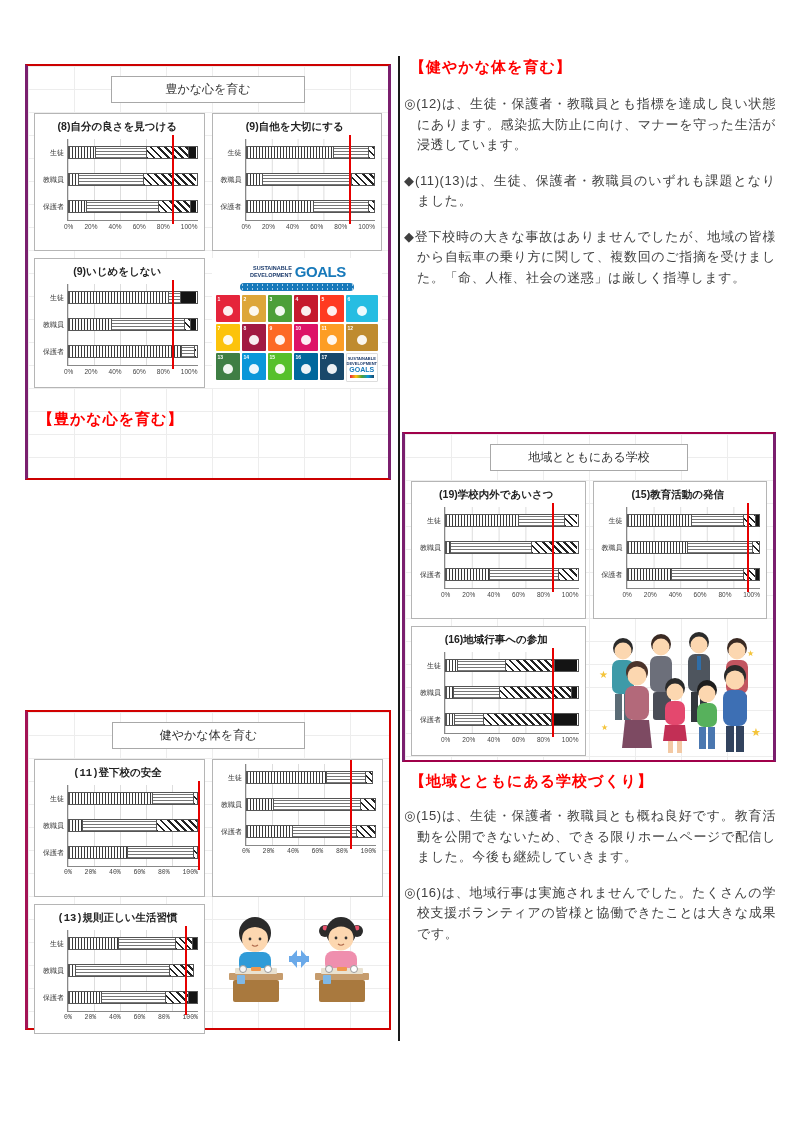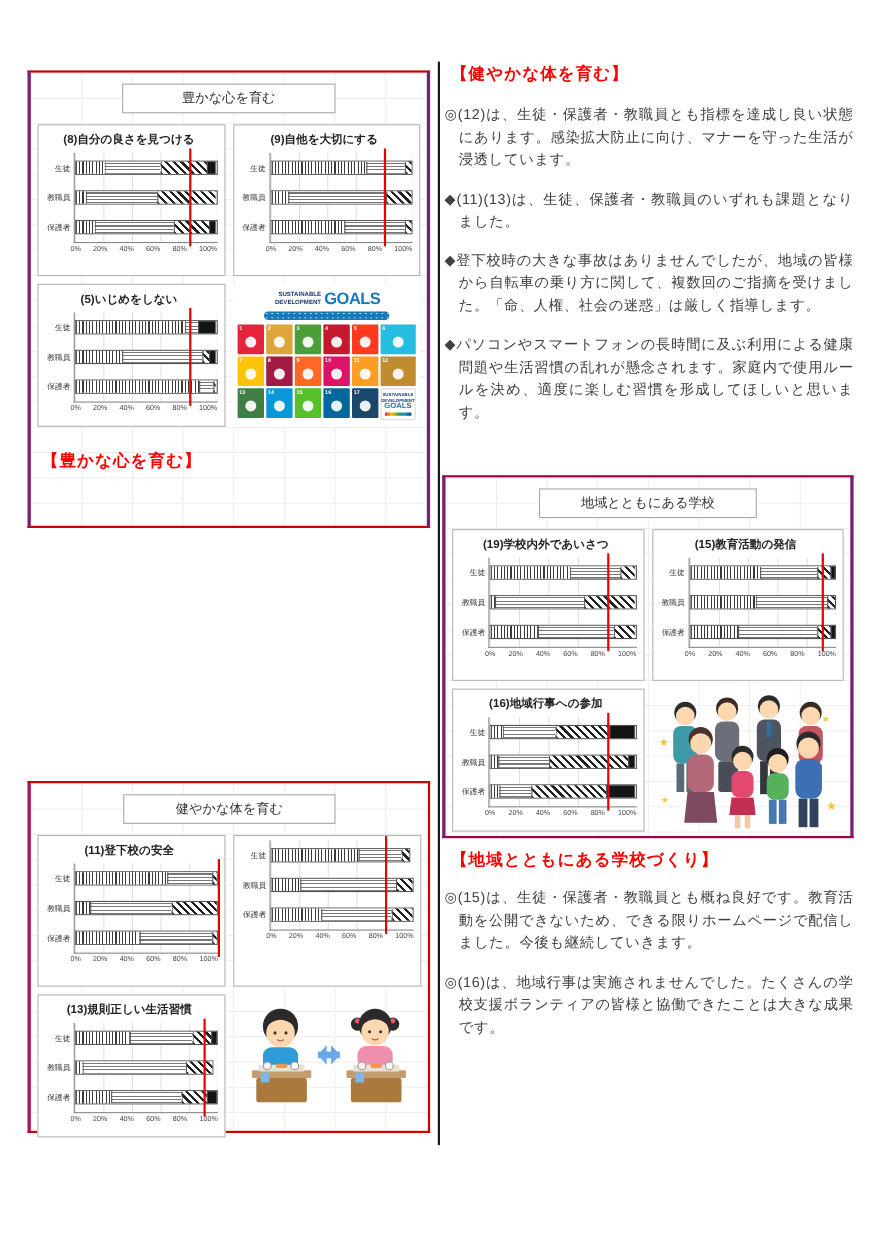--- a/index.html
+++ b/index.html
@@ -13,21 +13,21 @@
   .red-head{position:absolute;color:#f00;font-weight:bold;font-size:15px;letter-spacing:1px;}
   .paras{position:absolute;font-size:13px;line-height:1.58;text-align:justify;letter-spacing:0.6px;color:#404040;}
   .paras p{margin:0 0 15px 0;text-indent:-1em;padding-left:1em;}
 
   
   .cbox{position:absolute;background:
         linear-gradient(#ededed 1px,transparent 1px),
         linear-gradient(90deg,#ededed 1px,transparent 1px);
         background-size:46px 23px;background-color:#fff;padding:6px;box-sizing:border-box;}
   .cbox.b1{border:2px solid #c00;border-left:3px solid #7a1f6e;border-right:3px solid #7a1f6e;}
-  .cbox.b2{border:2px solid #d10000;border-left:3px solid #a31355;}
+  .cbox.b2{border:2px solid #d10000;border-left:3px solid #a31355;font-family:Liberation Mono, monospace;}
   .cbox.b3{border:2px solid #a0004a;border-left:3px solid #7a1f6e;border-right:3px solid #7a1f6e;}
   .titlebar{width:55%;margin:4px auto 10px;border:1px solid #a8a8a8;background:#fff;
             font-size:12px;text-align:center;padding:4px 0;color:#333;}
   .cgrid{display:grid;grid-template-columns:1fr 1fr;gap:7px;}
 
   
   .chart{border:1px solid #b5b5b5;background:#fff;box-sizing:border-box;padding:4px 6px 2px 2px;height:138px;}
   .chart.short{height:130px;}
   .ctitle{font-size:10.5px;font-weight:bold;text-align:center;color:#222;margin:2px 0 5px;}
   .plotwrap{display:flex;height:82px;}
@@ -142,21 +142,21 @@
           <div class="xticks">
             <span>0%</span>
             <span>20%</span>
             <span>40%</span>
             <span>60%</span>
             <span>80%</span>
             <span>100%</span>
           </div>
         </div>
       <div class="chart short">
-          <div class="ctitle">(5)いじめをしない</div>
+          <div class="ctitle">(9)いじめをしない</div>
           <div class="plotwrap">
             <div class="labcol">
               <span>生徒</span>
               <span>教職員</span>
               <span>保護者</span>
             </div>
             <div class="area">
               <div class="bar" style="width:100%">
                 <span class="seg sv" style="width:78.00%"></span>
                 <span class="seg sh" style="width:9.00%"></span>
@@ -429,21 +429,20 @@
         </svg>
       </div>
     </div>
   </div>
 
   <div class="red-head" style="left:410px;top:58px;">【健やかな体を育む】</div>
   <div class="paras" style="left:404px;top:94px;width:372px;">
     <p>◎(12)は、生徒・保護者・教職員とも指標を達成し良い状態にあります。感染拡大防止に向け、マナーを守った生活が浸透しています。</p>
     <p>◆(11)(13)は、生徒、保護者・教職員のいずれも課題となりました。</p>
     <p>◆登下校時の大きな事故はありませんでしたが、地域の皆様から自転車の乗り方に関して、複数回のご指摘を受けました。「命、人権、社会の迷惑」は厳しく指導します。</p>
-    <p>◆パソコンやスマートフォンの長時間に及ぶ利用による健康問題や生活習慣の乱れが懸念されます。家庭内で使用ルールを決め、適度に楽しむ習慣を形成してほしいと思います。</p>
   </div>
 
   <div class="cbox b3" style="left:402px;top:432px;width:374px;height:330px;">
     <div class="titlebar">地域とともにある学校</div>
     <div class="cgrid">
       <div class="chart">
           <div class="ctitle">(19)学校内外であいさつ</div>
           <div class="plotwrap">
             <div class="labcol">
               <span>生徒</span>

